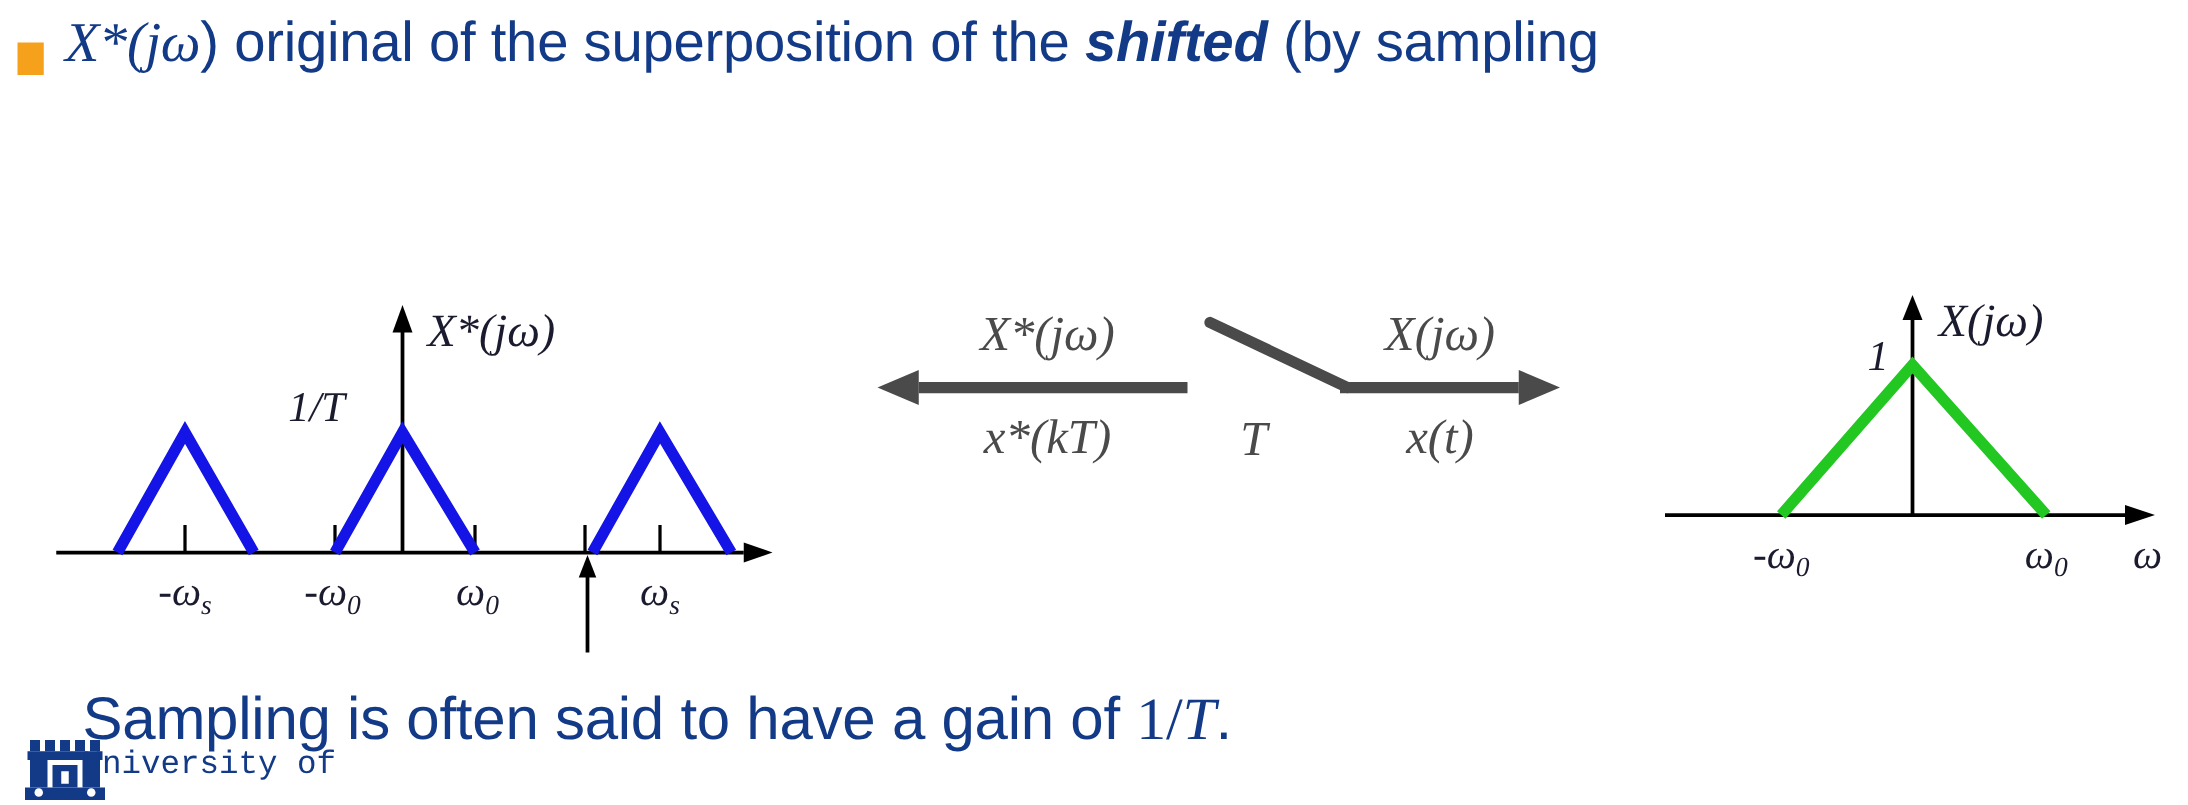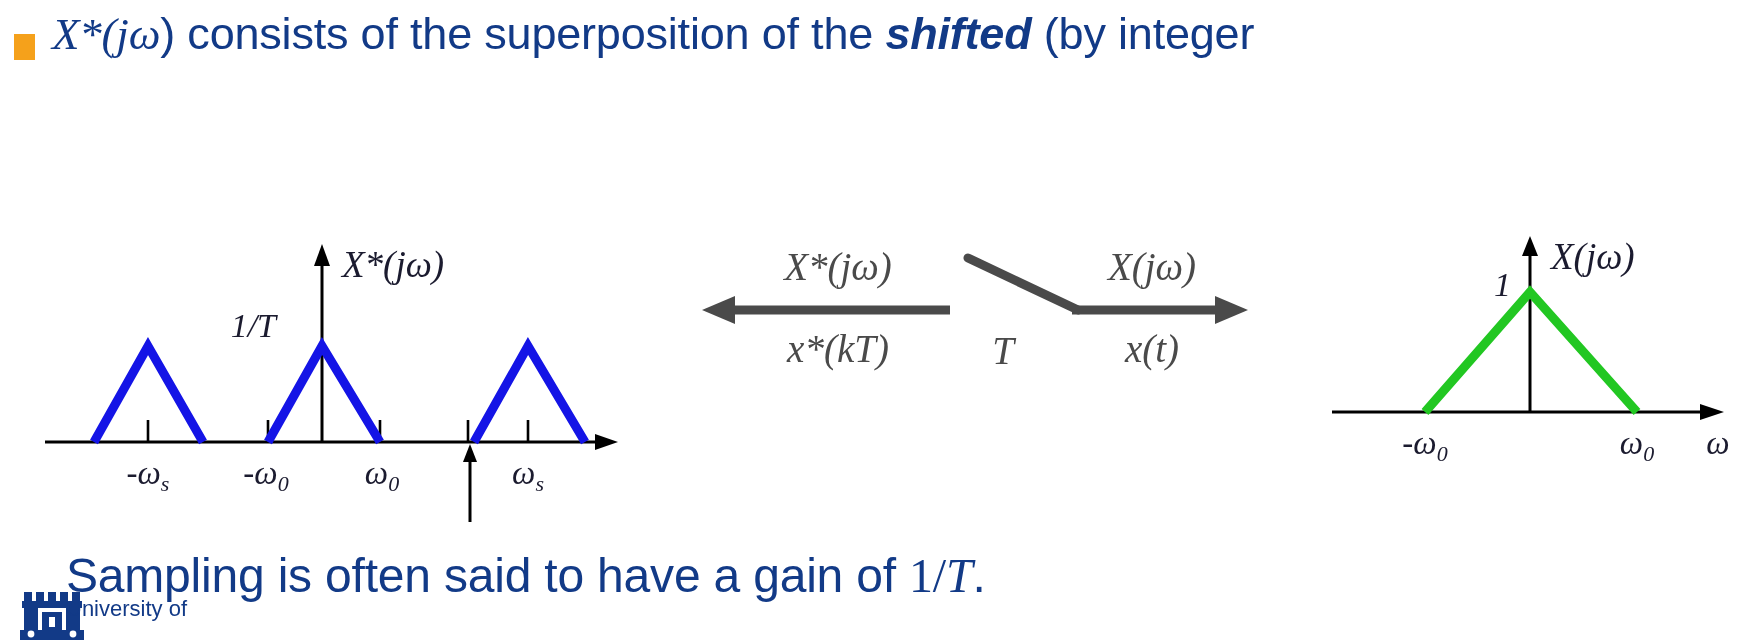--- a/index.html
+++ b/index.html
@@ -105,32 +105,32 @@
     left: 18px;
     top: 584px;
     width: 250px;
     height: 60px;
   }
   #logo-text {
     position: absolute;
     left: 66px;
     top: 596px;
     color: #123A87;
-    font-family: Liberation Sans, sans-serif;
-    font-size: 22px;
+    font-family: Liberation Mono, monospace;
+    font-size: 26px;
     white-space: nowrap;
   }
 </style>
 </head>
 <body>
 
 <div id="bullet-block">
   <div id="bullet-marker"></div>
   <div id="bullet-text">
-    <span class="ln ln1"><span class="mathit">X*(j</span><span class="mathit">ω</span><span>) consists of the superposition of the </span><span class="strongit">shifted</span><span> (by integer</span></span>
+    <span class="ln ln1"><span class="mathit">X*(j</span><span class="mathit">ω</span><span>) original of the superposition of the </span><span class="strongit">shifted</span><span> (by sampling</span></span>
   </div>
 </div>
 
 <div id="diagram">
   <svg width="1750" height="300" viewBox="0 0 1750 300" xmlns="http://www.w3.org/2000/svg">
 
     <g>
 
       <line x1="45" y1="210" x2="595" y2="210" stroke="#000" stroke-width="3"></line>
       <polygon points="595,202 618,210 595,218" fill="#000"></polygon>

